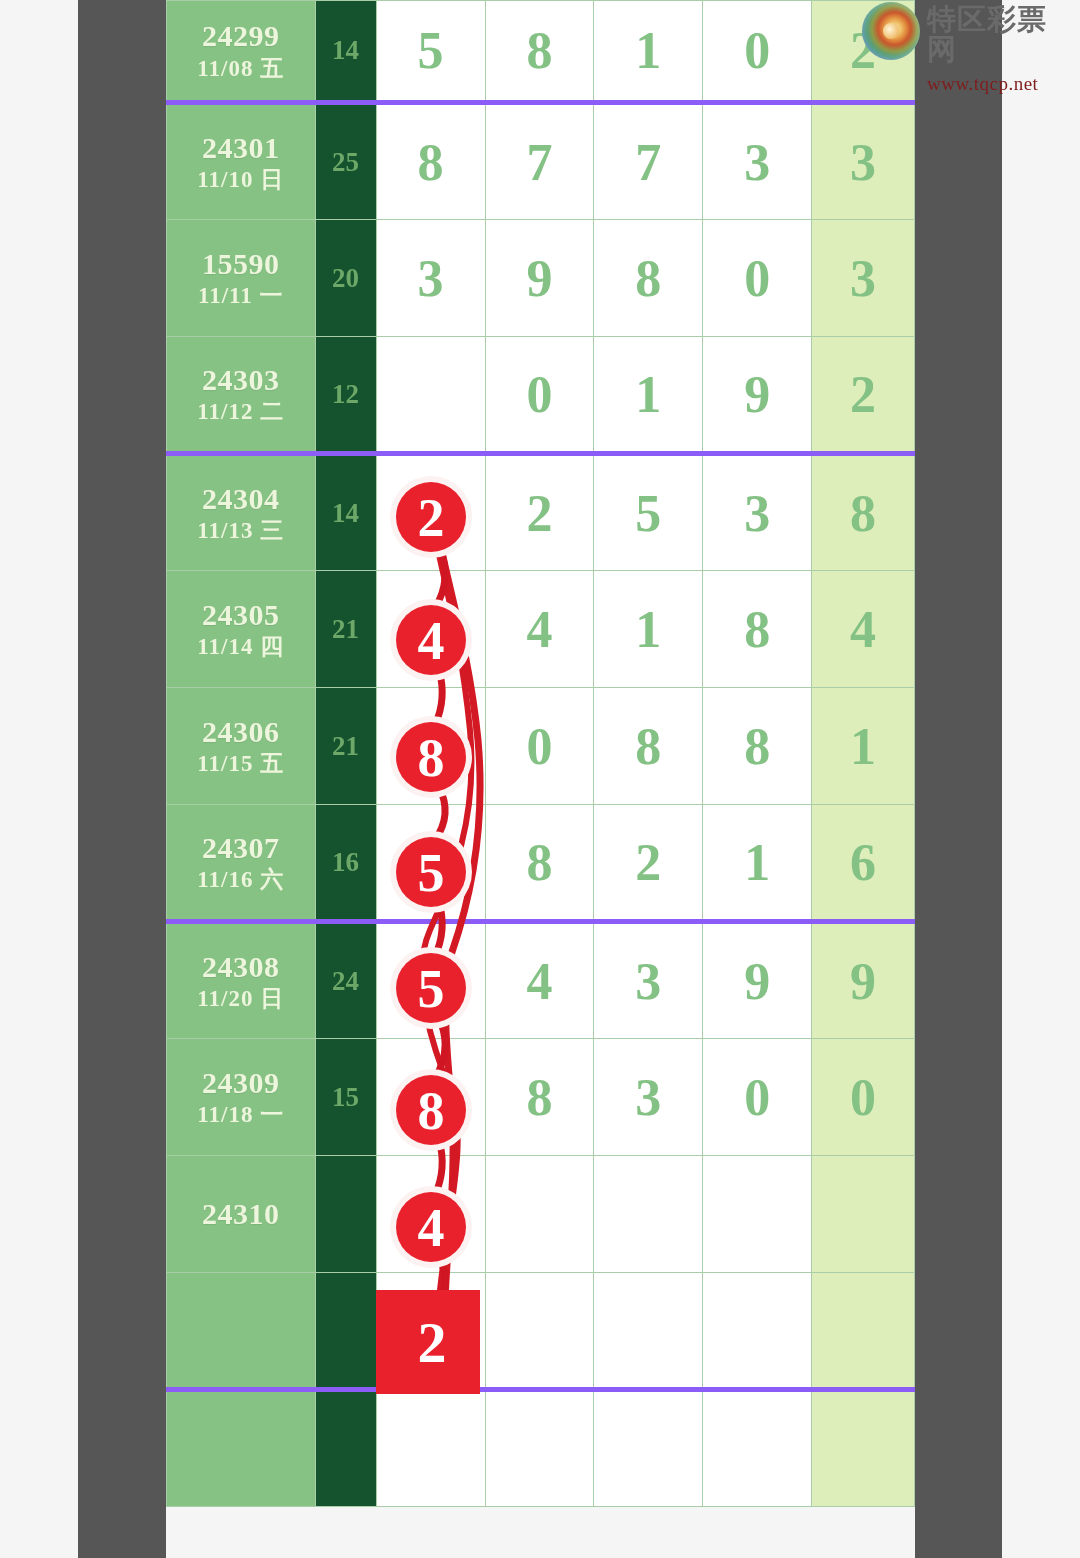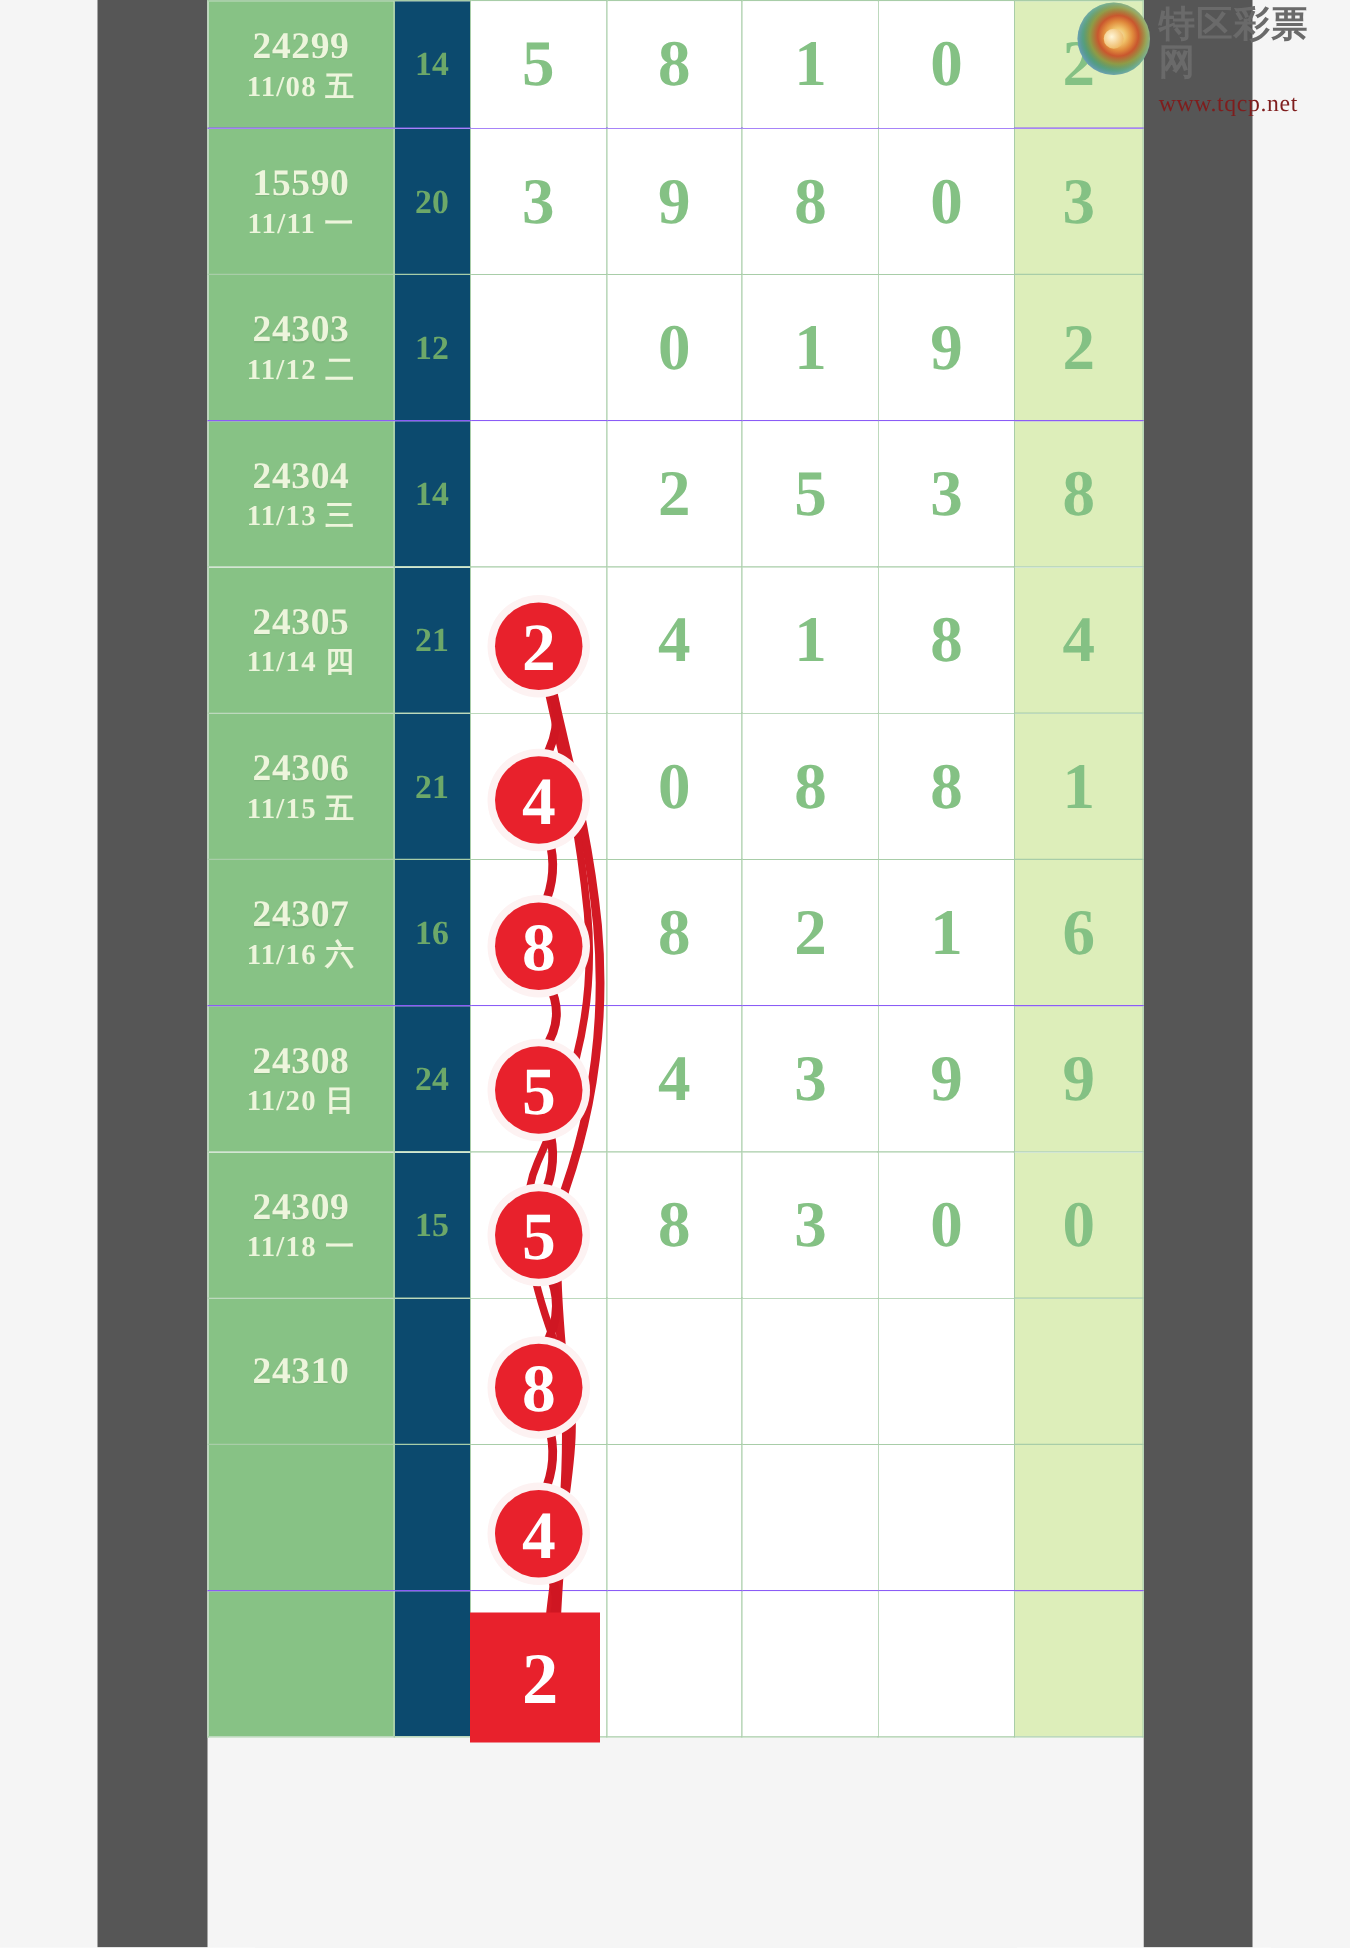--- a/index.html
+++ b/index.html
@@ -64,39 +64,39 @@
     display: block;
     text-shadow: 0 1px 1px rgba(0,0,0,0.08);
   }
   td.issue .dt {
     font-size: 23px;
     font-weight: bold;
     display: block;
     letter-spacing: 1px;
   }
   td.sum {
-    background: #0c4a6e;
+    background: #14532d;
     color: #6da869;
     font-size: 27px;
     font-weight: bold;
   }
   td.digit {
     background: #ffffff;
     color: #84c184;
     font-size: 52px;
     font-weight: bold;
     position: relative;
   }
   td.tail {
     background: #ddeeba;
     color: #84c184;
     font-size: 52px;
     font-weight: bold;
   }
-  tr.rowsep > td { border-bottom: 1px solid #8b5cf6; }
+  tr.rowsep > td { border-bottom: 5px solid #8b5cf6; }
   tr.emptyrow td.issue .no,
   tr.emptyrow td.issue .dt { visibility: hidden; }
 
   
   #markers {
     position: absolute;
     left: 0;
     top: 0;
     width: 1080px;
     height: 1558px;
@@ -179,20 +179,32 @@
             </td>
             <td class="sum">14</td>
             <td class="digit">5</td>
             <td class="digit">8</td>
             <td class="digit">1</td>
             <td class="digit">0</td>
             <td class="tail">2</td>
           </tr>
           <tr style="height: 117px;">
             <td class="issue">
+              <span class="no">24301</span>
+              <span class="dt">11/10 日</span>
+            </td>
+            <td class="sum">25</td>
+            <td class="digit">8</td>
+            <td class="digit">7</td>
+            <td class="digit">7</td>
+            <td class="digit">3</td>
+            <td class="tail">3</td>
+          </tr>
+          <tr style="height: 117px;">
+            <td class="issue">
               <span class="no">15590</span>
               <span class="dt">11/11 一</span>
             </td>
             <td class="sum">20</td>
             <td class="digit">3</td>
             <td class="digit">9</td>
             <td class="digit">8</td>
             <td class="digit">0</td>
             <td class="tail">3</td>
           </tr>

